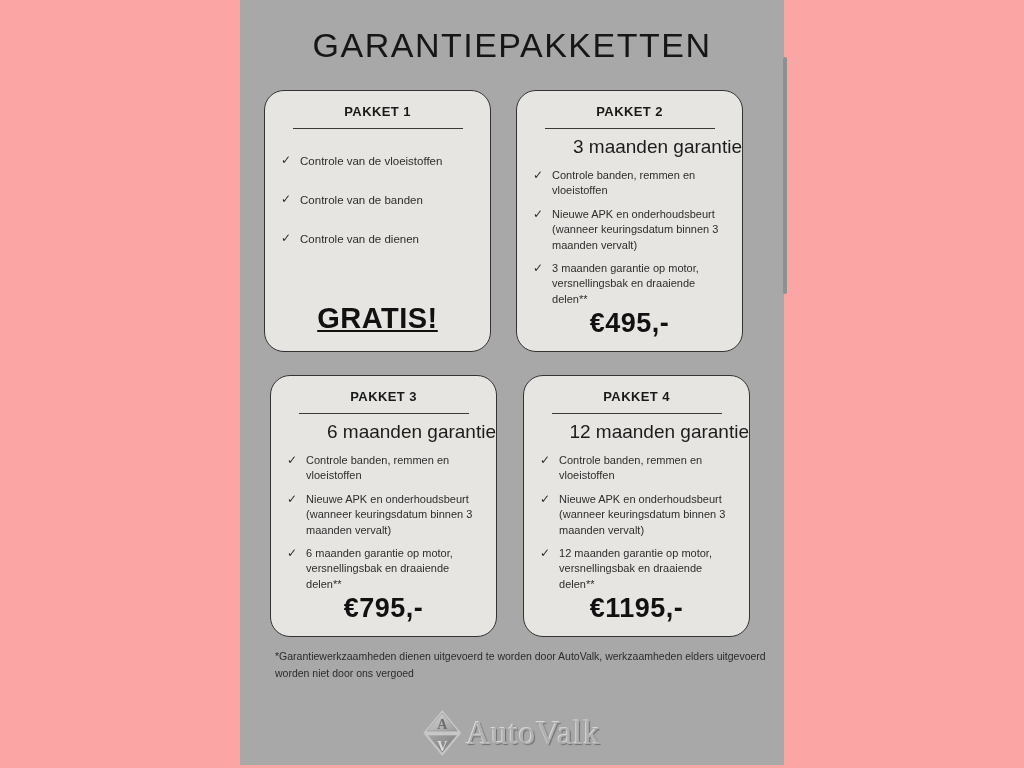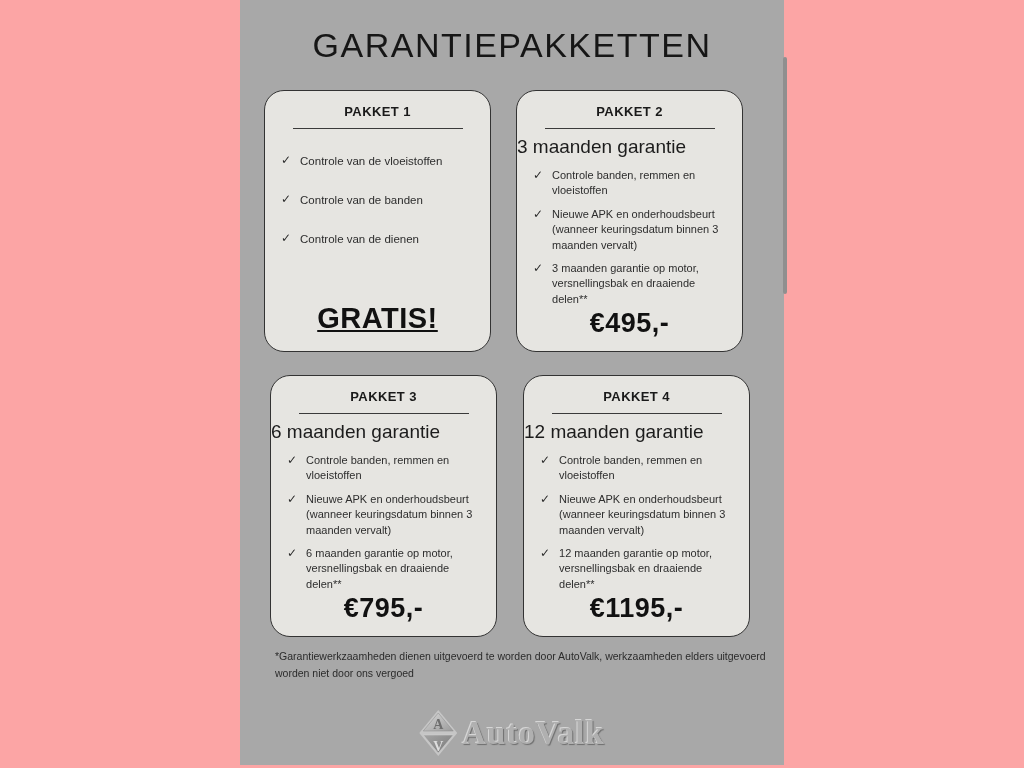--- a/index.html
+++ b/index.html
@@ -15,21 +15,21 @@
   .card { position:absolute; width:227px; height:262px; background:#e6e5e1;
           border:1.5px solid #333333; border-radius:20px; overflow:hidden; }
   .pos-tl { left:24px;  top:90px; }
   .pos-tr { left:276px; top:90px; }
   .pos-bl { left:30px;  top:375px; }
   .pos-br { left:283px; top:375px; }
 
   .card-header { margin-top:13px; text-align:center; font-size:13px; font-weight:700;
                  letter-spacing:0.4px; color:#1a1a1a; }
   .rule { width:170px; margin:9px auto 0 auto; border-bottom:1px solid #3a3a3a; }
-  .card-sub { margin-top:7px; text-align:left; font-size:19px; color:#1c1c1c; }
+  .card-sub { margin-top:7px; text-align:right; font-size:19px; color:#1c1c1c; }
 
   .items { margin:10px 12px 0 16px; }
   .item { display:flex; align-items:flex-start; gap:9px; margin-bottom:8px;
           font-size:11px; line-height:1.4; color:#2d2d2d; }
   .check { flex:0 0 auto; font-family:"DejaVu Sans",sans-serif; font-size:12px;
            line-height:1.25; color:#2b2b2b; }
   .item-text { display:block; max-width:180px; }
 
   .card--simple .items { margin-top:24px; }
   .card--simple .item { margin-bottom:23px; font-size:11.5px; }
@@ -37,21 +37,21 @@
   .price { position:absolute; bottom:12px; left:0; width:100%; text-align:center;
            font-size:27px; font-weight:700; color:#111111; letter-spacing:0.5px; }
   .price--free { bottom:16px; font-size:29px;text-decoration:underline; }
 
   .footnotes { position:absolute; left:35px; top:648px; width:506px;
                font-size:10.5px; line-height:1.65; color:#2b2b2b; }
   .footnotes p { margin-bottom:9px; }
 
   .logo { position:absolute; top:710px; left:50%; transform:translateX(-50%);
           display:flex; align-items:center; gap:5px; }
-  .logo-text { font-family:"Liberation Serif","DejaVu Serif",serif; font-weight:700;
+  .logo-text { font-family:"Liberation Serif","DejaVu Serif",serif; font-weight:400;
                font-size:33px; letter-spacing:1px; color:#b0b0b0;
                text-shadow:-1px -1px 0 #d6d6d6, 1px 1px 1px #6e6e6e; }
 
   .scroll-thumb { position:absolute; left:783px; top:57px; width:4px; height:237px;
                   background:#8f8f8f; border-radius:2px; }
 </style>
 </head>
 <body>
 
 <div class="page">

